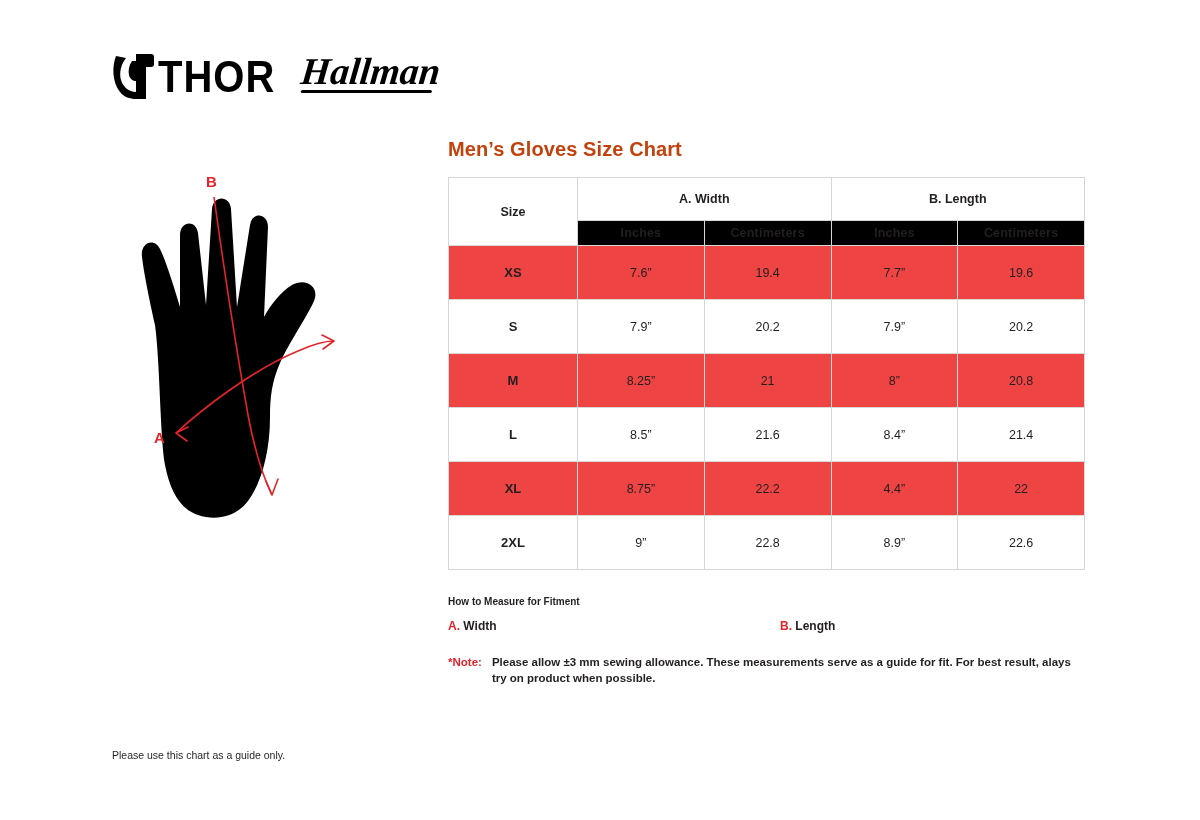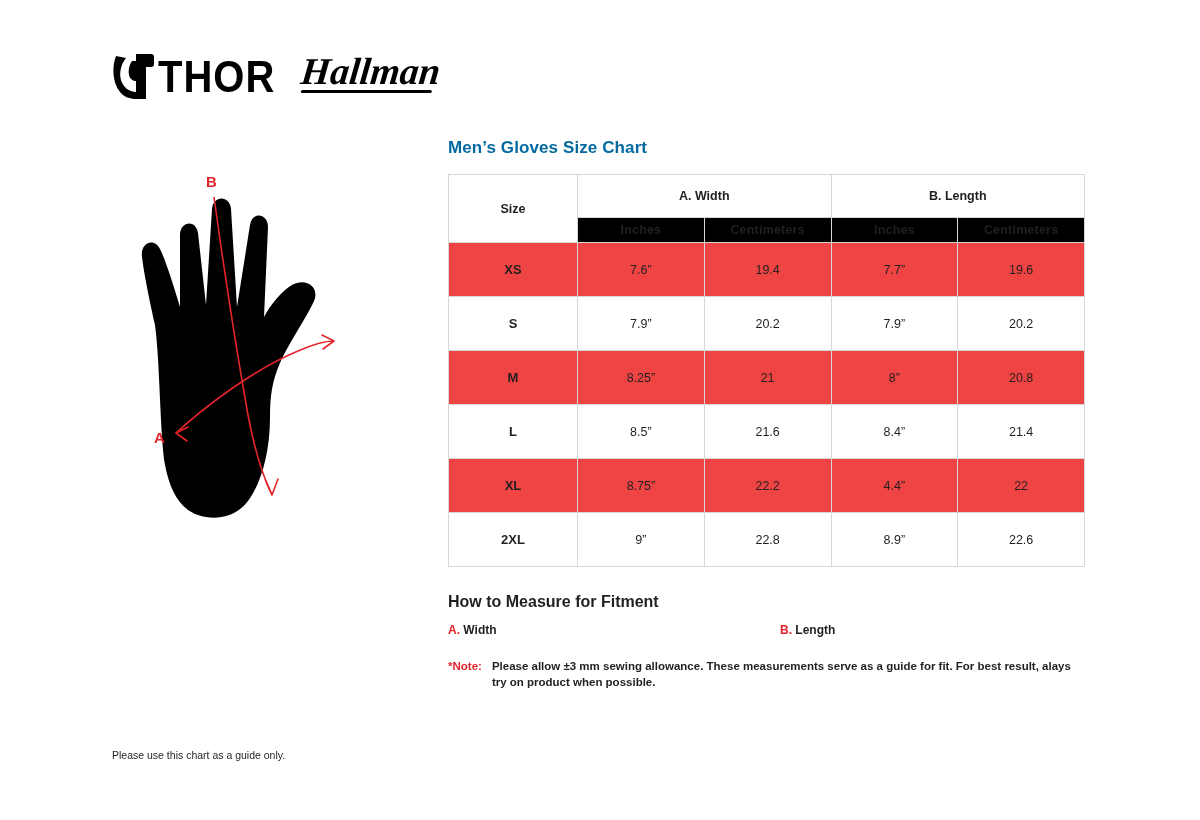--- a/index.html
+++ b/index.html
@@ -75,24 +75,24 @@
   }
 
   
   .content {
     position: absolute;
     left: 448px;
     top: 138px;
     width: 640px;
   }
   h1.title {
-    font-size: 17px;
+    font-size: 20px;
     font-weight: bold;
     margin: 0 0 16px 0;
-    color: #0369a1;
+    color: #c2410c;
     letter-spacing: .1px;
   }
 
   table.size-table {
     border-collapse: collapse;
     width: 637px;
     table-layout: fixed;
   }
   table.size-table td, table.size-table th {
     border: 1px solid #d7d7d7;
@@ -130,21 +130,21 @@
     font-size: 13px;
   }
   tbody tr.alt td {
     background: #efefef;
   }
   tbody tr td { background: #fff; }
   tbody tr.alt td { background: #ef4444; }
 
   
   h2.measure-title {
-    font-size: 16px;
+    font-size: 10px;
     font-weight: bold;
     margin: 26px 0 12px 0;
   }
   .measure-cols {
     display: flex;
     gap: 32px;
   }
   .measure-col { width: 300px; }
   .measure-head {
     font-size: 12px;

